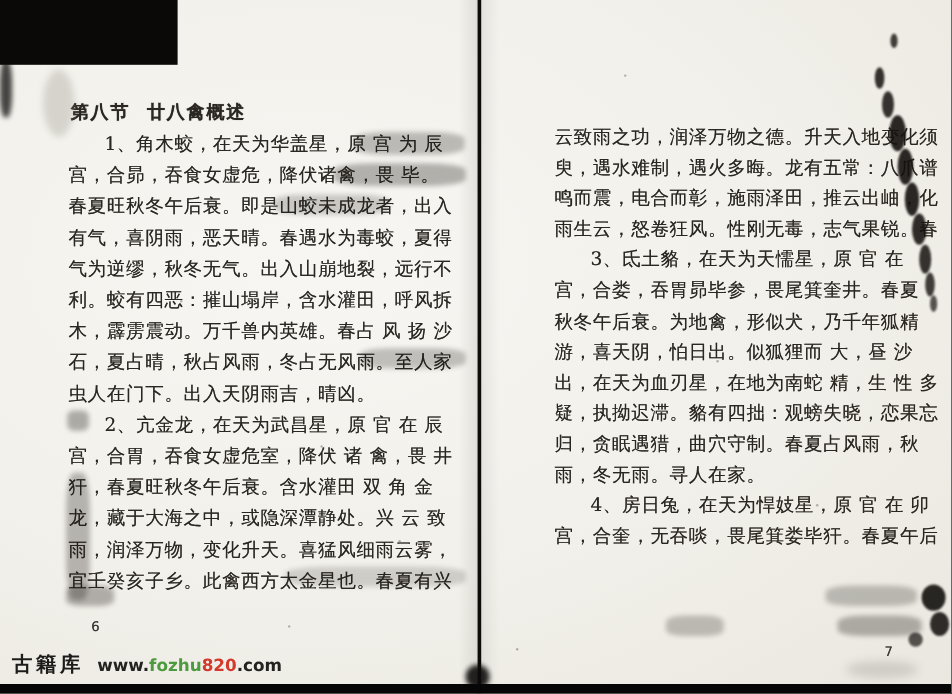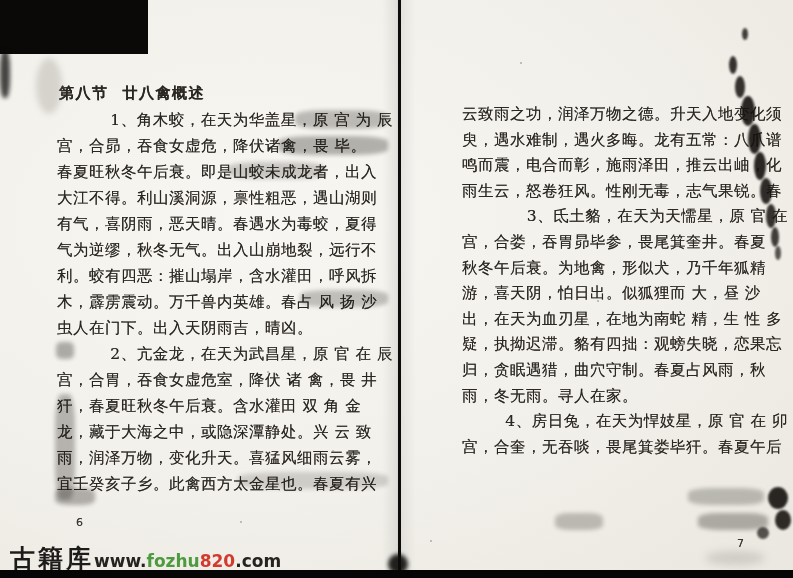--- a/index.html
+++ b/index.html
@@ -18,55 +18,55 @@
     position:absolute;left:59px;top:84px;font-size:15px;font-weight:bold;
     letter-spacing:1.5px;white-space:nowrap;text-shadow:0 0 .6px rgba(30,25,20,.8);
   }
   .section-heading .gap{display:inline-block;width:14px;}
   .page-body{position:absolute;white-space:nowrap;}
   .page-body.left{left:57px;top:110px;width:336px;}
   .page-body.right{left:462px;top:104px;width:326px;}
   .bodyline{height:26px;font-size:15.5px;letter-spacing:.5px;white-space:pre;
     text-shadow:0 0 .5px rgba(40,34,28,.65);}
   .page-body.right .bodyline{height:25.6px;}
-  .indent{padding-left:30px;text-align:right;}
+  .indent{padding-left:30px;}
   .page-number{
     position:absolute;font-family:"DejaVu Sans","Liberation Sans",sans-serif;
     font-size:11px;color:#3a3732;text-shadow:0 0 .5px rgba(0,0,0,.6);
   }
   .page-number.left{left:76px;top:516px;}
   .page-number.right{left:737px;top:537px;}
   .watermark{
     position:absolute;left:10px;top:542px;display:flex;align-items:baseline;
     font-family:"DejaVu Sans","Liberation Sans",sans-serif;font-weight:bold;white-space:nowrap;
   }
-  .watermark .brand{font-size:25px;letter-spacing:3px;margin-right:0;}
-  .watermark .urlpart{font-size:17px;letter-spacing:0;}
+  .watermark .brand{font-size:17px;letter-spacing:3px;margin-right:11px;}
+  .watermark .urlpart{font-size:14px;letter-spacing:0;}
   .stain{position:absolute;pointer-events:none;}
 </style>
 </head>
 <body>
 
 <div class="screenshot">
 
   <div class="gutter-shade"></div>
 
   <div class="section-heading">
     <span>第八节</span><span class="gap"></span><span>廿八禽概述</span>
   </div>
 
   <div class="page-body left">
     <div class="bodyline indent">1、角木蛟，在天为华盖星，原 宫 为 辰</div>
     <div class="bodyline">宫，合昴，吞食女虚危，降伏诸禽，畏 毕。</div>
     <div class="bodyline">春夏旺秋冬午后衰。即是山蛟未成龙者，出入</div>
-    <div class="bodyline">大江不得。利山溪洞源，禀性粗恶，遇山湖则</div>
     <div class="bodyline">有气，喜阴雨，恶天晴。春遇水为毒蛟，夏得</div>
     <div class="bodyline">气为逆缪，秋冬无气。出入山崩地裂，远行不</div>
     <div class="bodyline">利。蛟有四恶：摧山塌岸，含水灌田，呼风拆</div>
     <div class="bodyline">木，霹雳震动。万千兽内英雄。春占 风 扬 沙</div>
+    <div class="bodyline">石，夏占晴，秋占风雨，冬占无风雨。至人家</div>
     <div class="bodyline">虫人在门下。出入天阴雨吉，晴凶。</div>
     <div class="bodyline indent">2、亢金龙，在天为武昌星，原 官 在 辰</div>
     <div class="bodyline">宫，合胃，吞食女虚危室，降伏 诸 禽，畏 井</div>
     <div class="bodyline">犴，春夏旺秋冬午后衰。含水灌田 双 角 金</div>
     <div class="bodyline">龙，藏于大海之中，或隐深潭静处。兴 云 致</div>
     <div class="bodyline">雨，润泽万物，变化升天。喜猛风细雨云雾，</div>
     <div class="bodyline">宜壬癸亥子乡。此禽西方太金星也。春夏有兴</div>
   </div>
   <div class="page-number left">6</div>
 

